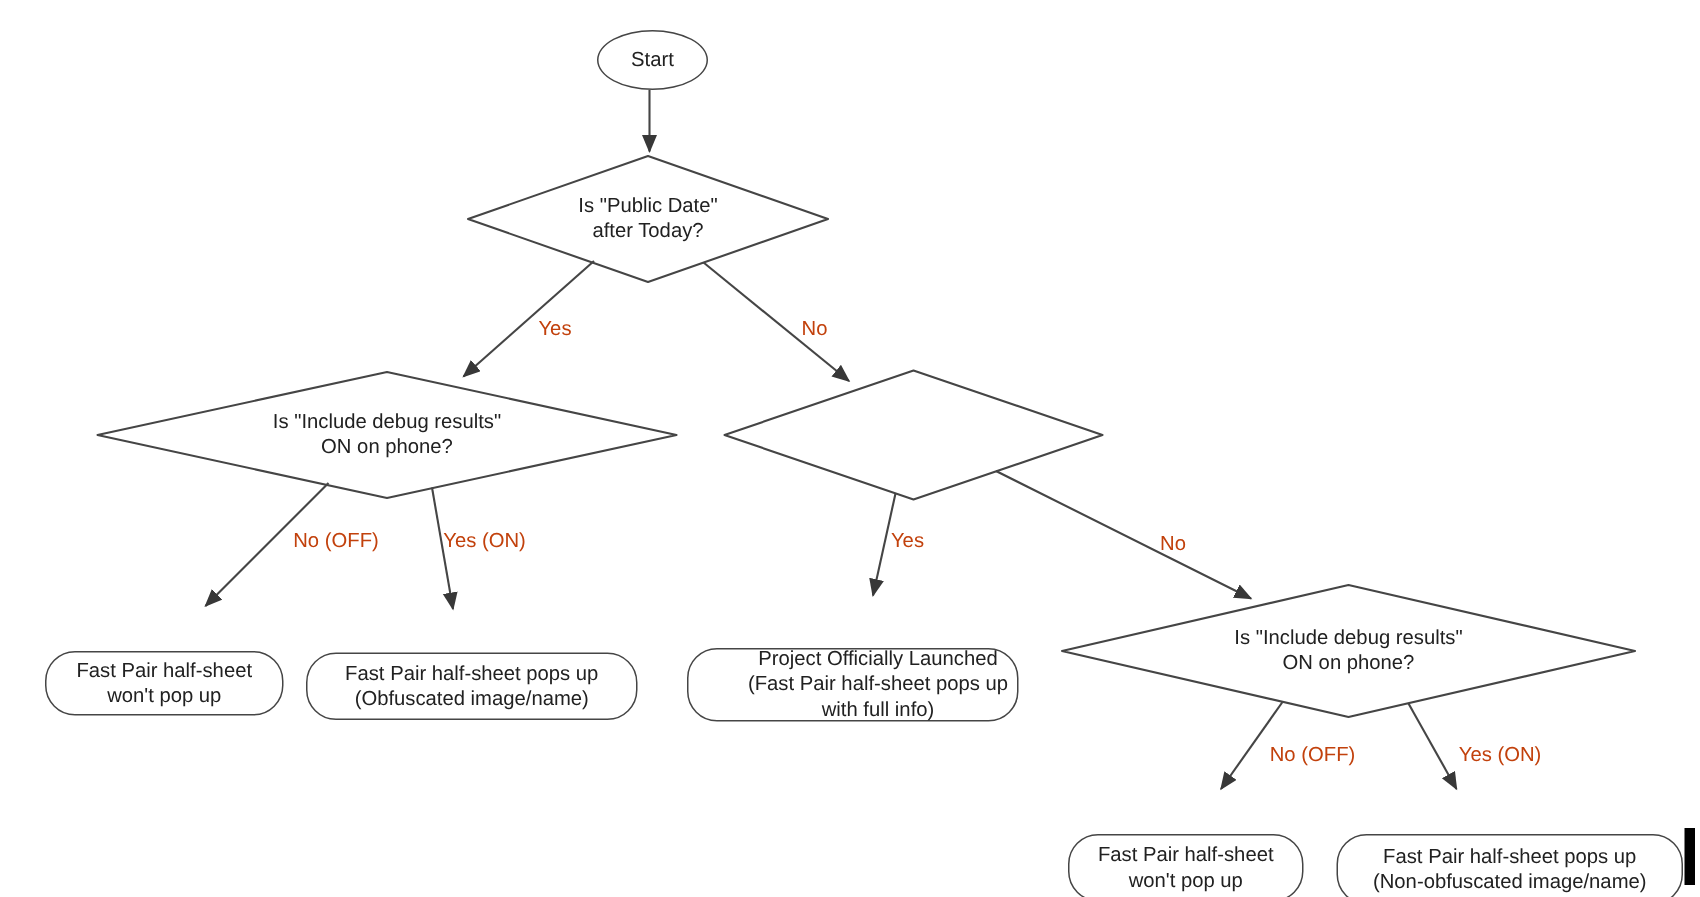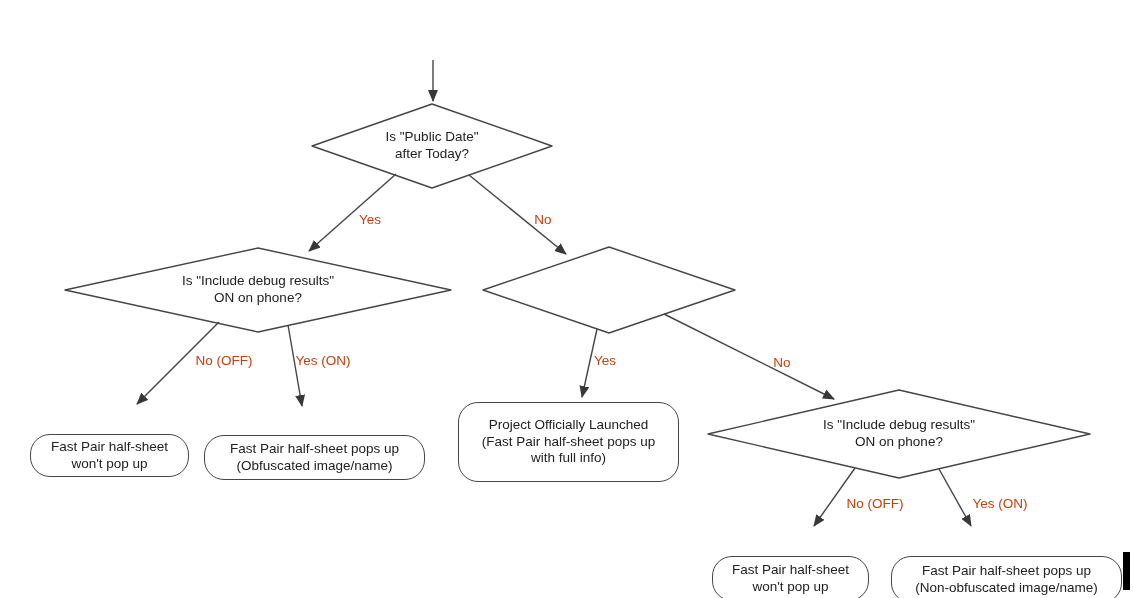--- a/index.html
+++ b/index.html
@@ -80,20 +80,23 @@
     <line x1="396" y1="174" x2="309" y2="251" stroke="#454545" stroke-width="1.4" marker-end="url(#arrow)"></line>
     <line x1="469" y1="175" x2="566" y2="254" stroke="#454545" stroke-width="1.4" marker-end="url(#arrow)"></line>
     <line x1="219" y1="322" x2="137" y2="404" stroke="#454545" stroke-width="1.4" marker-end="url(#arrow)"></line>
     <line x1="288" y1="325" x2="302" y2="406" stroke="#454545" stroke-width="1.4" marker-end="url(#arrow)"></line>
     <line x1="597" y1="329" x2="582" y2="397" stroke="#454545" stroke-width="1.4" marker-end="url(#arrow)"></line>
     <line x1="664" y1="314" x2="834" y2="399" stroke="#454545" stroke-width="1.4" marker-end="url(#arrow)"></line>
     <line x1="855" y1="468" x2="814" y2="526" stroke="#454545" stroke-width="1.4" marker-end="url(#arrow)"></line>
     <line x1="939" y1="469" x2="971" y2="526" stroke="#454545" stroke-width="1.4" marker-end="url(#arrow)"></line>
   </svg>
 
+  <div class="node terminator" style="left:398px; top:20px; width:74px; height:40px;">
+    <span>Start</span>
+  </div>
 
   <div class="node decision-label" style="left:312px; top:104px; width:240px; height:84px;">
     <span>Is "Public Date"
 after Today?</span>
   </div>
 
   <div class="node decision-label" style="left:65px; top:248px; width:386px; height:84px;">
     <span>Is "Include debug results"
 ON on phone?</span>
   </div>
@@ -107,21 +110,21 @@
   <div class="node result-box" style="left:30px; top:410px; width:159px; height:43px;">
     <span>Fast Pair half-sheet
 won't pop up</span>
   </div>
 
   <div class="node result-box" style="left:204px; top:411px; width:221px; height:45px;">
     <span>Fast Pair half-sheet pops up
 (Obfuscated image/name)</span>
   </div>
 
-  <div class="node result-box" style="left:458px; top:378px; width:221px; height:80px;">
+  <div class="node result-box" style="left:458px; top:408px; width:221px; height:49px;justify-content:flex-end;">
     <span>Project Officially Launched
 (Fast Pair half-sheet pops up
 with full info)</span>
   </div>
 
   <div class="node result-box" style="left:712px; top:532px; width:157px; height:45px;">
     <span>Fast Pair half-sheet
 won't pop up</span>
   </div>
 

